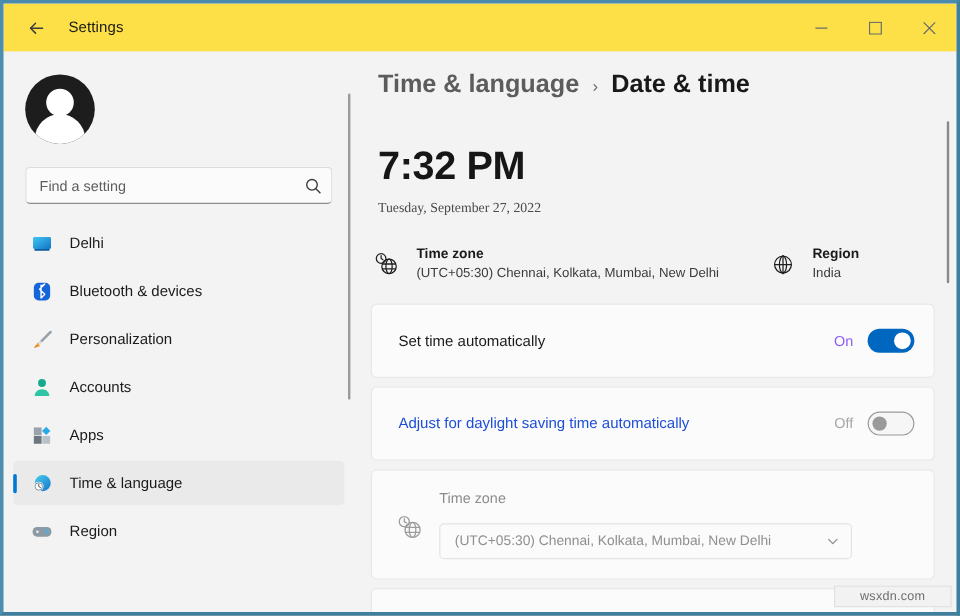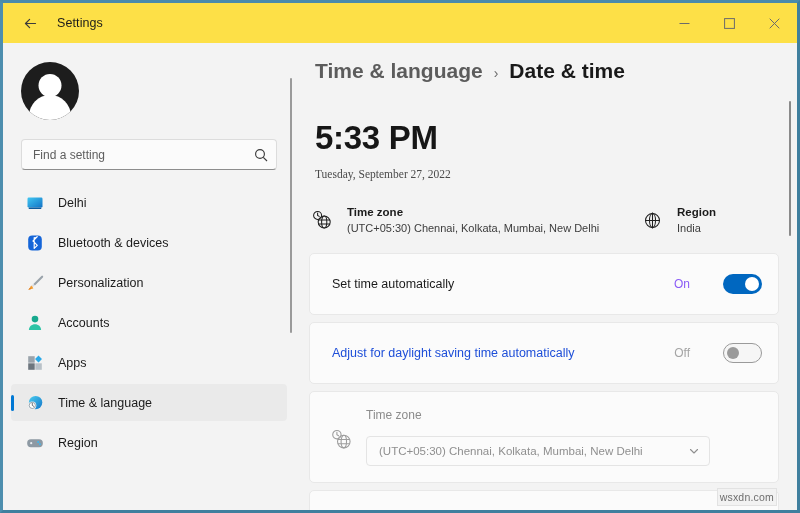--- a/index.html
+++ b/index.html
@@ -267,21 +267,20 @@
   #card-settime { top: 210px; height: 62px; }
   #card-dst     { top: 279px; height: 62px; }
   #card-tz      { top: 348px; height: 92px; }
   #card-stub    { top: 447px; height: 40px; }
 
   .row-flex {
     height: 100%;
     display: flex;
     align-items: center;
     padding: 0 16px 0 22px;
-    gap: 21px;
   }
   .row-label {
     flex: 1;
     font-size: 12.5px;
     color: #1b1b1b;
   }
   .row-label.disabled { color: #1d4ed8; }
   .row-state {
     font-size: 12px;
     color: #8b5cf6;
@@ -355,25 +354,25 @@
   #main-scroll {
     position: absolute;
     right: 6px; top: 58px;
     width: 2px; height: 135px;
     background: #8a8a8a;
     border-radius: 1px;
   }
 
   #watermark {
     position: absolute;
-    right: 20px; bottom: 4px;
+    right: 4px; bottom: 4px;
     background: #f2f2f2;
     color: #6e6e6e;
     font-size: 10.5px;
-    padding: 2px 2px;
+    padding: 2px 21px;
     border: 1px solid #e2e2e2;
     letter-spacing: .2px;
   }
 </style>
 </head>
 <body>
 
 <div id="window">
 
   <div id="titlebar">
@@ -534,21 +533,21 @@
   </div>
 
   <div id="main">
 
     <div id="breadcrumb">
       <span id="bc-parent">Time &amp; language</span>
       <span id="bc-sep">›</span>
       <span id="bc-current">Date &amp; time</span>
     </div>
 
-    <div id="clock-time">5:33 PM</div>
+    <div id="clock-time">7:32 PM</div>
     <div id="clock-date">Tuesday, September 27, 2022</div>
 
     <div id="info-row">
 
       <div class="info-block" id="info-tz">
         <span class="ic">
           <svg width="22" height="22" viewBox="0 0 22 22" fill="none" stroke="currentColor" stroke-width="1.05">
             <circle cx="13.2" cy="13" r="6"></circle>
             <ellipse cx="13.2" cy="13" rx="2.6" ry="6"></ellipse>
             <path d="M7.4 11h11.6M7.4 15h11.6"></path>

